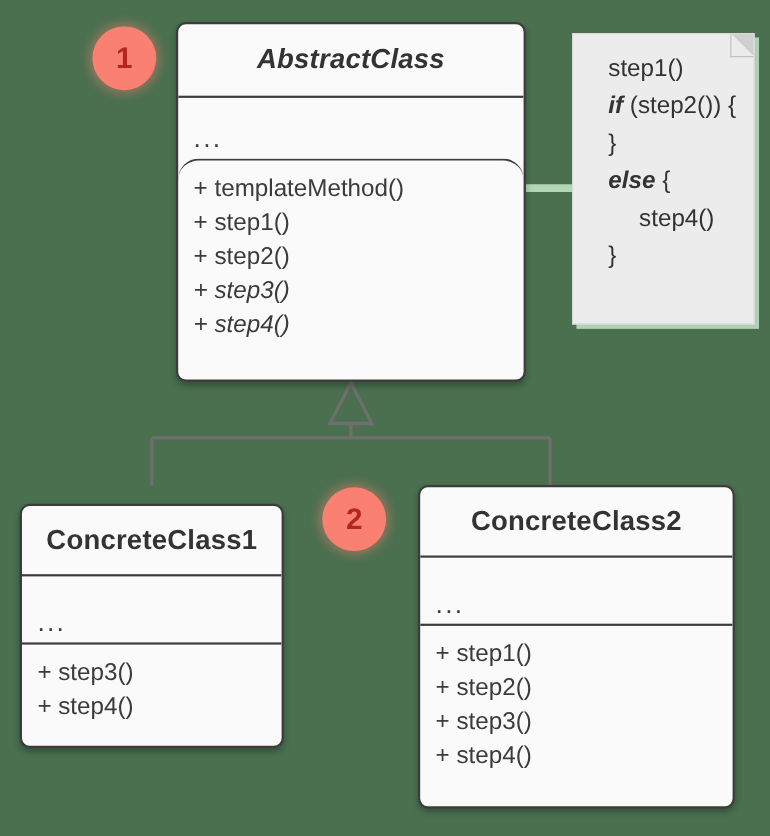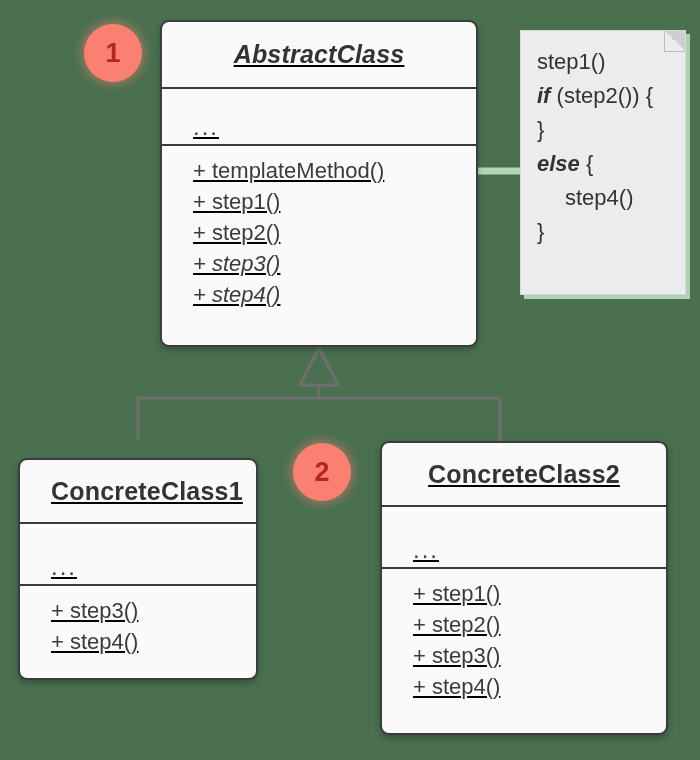--- a/index.html
+++ b/index.html
@@ -39,25 +39,24 @@
     border: 2.5px solid #3c3c3c;
     border-radius: 9px;
     box-sizing: border-box;
     box-shadow: 0 3px 6px rgba(0,0,0,0.28);
     display: flex;
     flex-direction: column;
     overflow: hidden;
   }
   .compartment {
     box-sizing: border-box;
-    padding: 8px 31px;
+    padding: 8px 14px;
     display: flex;
     flex-direction: column;
     justify-content: center;
-    text-decoration: underline;
   }
   .compartment + .compartment {
     border-top: 2.5px solid #3c3c3c;
   }
   .class-title {
     text-align: center;
     color: #333333;
     font-size: 25px;
     font-weight: bold;
     letter-spacing: 0.2px;
@@ -89,21 +88,21 @@
   .op.abstract-op {
     font-style: italic;
   }
 
   
   .note {
     position: absolute;
     z-index: 3;
     background: #ececec;
     box-sizing: border-box;
-    padding: 14px 16px 10px 16px;
+    padding: 14px 16px 10px 32px;
     box-shadow: 4px 4px 0 0 rgba(178, 214, 183, 0.95);
     border: 1px solid #d8d8d8;
   }
   .note-fold {
     position: absolute;
     top: 0;
     right: 0;
     width: 20px;
     height: 20px;
     background: linear-gradient(225deg, #cfcfcf 0%, #cfcfcf 50%, transparent 50%);
@@ -171,21 +170,21 @@
     <polygon points="319,348 300,385 338,385" fill="none" stroke="#6f6f6f" stroke-width="3" stroke-linejoin="miter"></polygon>
   </svg>
 
   <div class="uml-class" style="left:160px; top:20px; width:318px; height:327px;">
     <div class="compartment" style="height:65px;">
       <div class="class-title abstract">AbstractClass</div>
     </div>
     <div class="compartment attrs" style="height:57px;">
       <div class="dots">...</div>
     </div>
-    <div class="compartment ops" style="flex:1;">
+    <div class="compartment ops" style="flex:1;border-radius:19px;">
       <div class="op">+ templateMethod()</div>
       <div class="op">+ step1()</div>
       <div class="op">+ step2()</div>
       <div class="op abstract-op">+ step3()</div>
       <div class="op abstract-op">+ step4()</div>
     </div>
   </div>
 
   <div class="note" style="left:520px; top:30px; width:166px; height:265px;">
     <div class="note-fold"></div>

